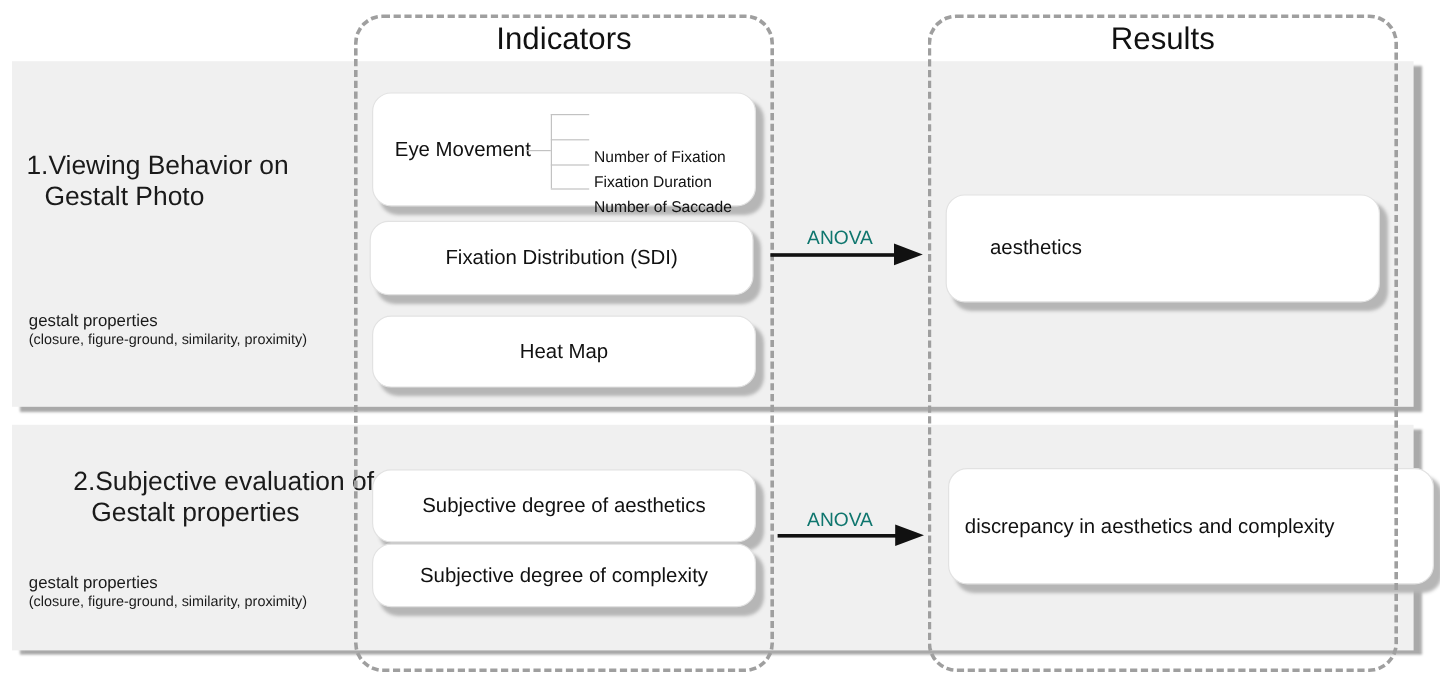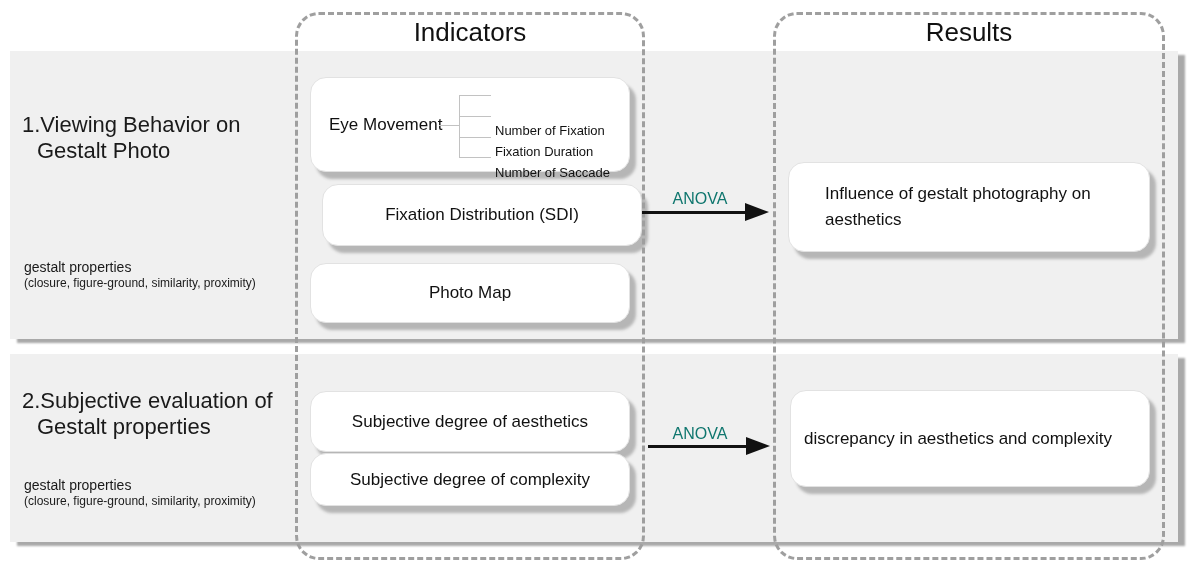--- a/index.html
+++ b/index.html
@@ -47,43 +47,43 @@
   .branch-label{position:absolute;left:184px;height:16px;line-height:16px;font-size:13px;white-space:nowrap;margin-top:36px;}
   
   .anova-label{position:absolute;font-size:16px;text-align:center;z-index:4;color:#0f766e;}
   .arrow-line{position:absolute;height:3px;background:#111;z-index:4;}
   .arrow-head{
     position:absolute;width:0;height:0;z-index:4;
     border-left:24px solid #111;border-top:9px solid transparent;border-bottom:9px solid transparent;
   }
   
   #result-1{left:788px;top:162px;width:362px;height:90px;padding-left:36px;padding-right:14px;}
-  #result-2{left:790px;top:390px;width:360px;height:97px;padding-left:13px;padding-right:6px;}
+  #result-2{left:790px;top:390px;width:405px;height:97px;padding-left:13px;padding-right:6px;}
   .rlines{font-size:17px;line-height:26px;}
   
-  #box-sdi{left:322px;top:184px;width:320px;height:62px;}
+  #box-sdi{left:308px;top:184px;width:320px;height:62px;}
   #box-heat{left:310px;top:263px;width:320px;height:60px;}
   #box-aes{left:310px;top:375px;width:320px;height:61px;margin-top:16px;}
   #box-cpx{left:310px;top:453px;width:320px;height:53px;}
 </style>
 </head>
 <body>
 
 <div id="stage">
 
   <div class="panel" id="panel-1"></div>
   <div class="panel" id="panel-2"></div>
 
   <div class="dash-col" id="col-indicators"></div>
   <div class="dash-col" id="col-results"></div>
 
   <div class="col-header" id="hdr-results">Results</div>
   <div class="col-header" id="hdr-indicators">Indicators</div>
 
-  <div class="sec-title" style="top:112px;">
+  <div class="sec-title" style="top:125px;">
     <div class="l1">1.Viewing Behavior on</div>
     <div class="l2">Gestalt Photo</div>
   </div>
   <div class="sec-note" style="top:259px;">
     <div class="n1">gestalt properties</div>
     <div class="n2">(closure, figure-ground, similarity, proximity)</div>
   </div>
 
   <div class="wbox" id="eye-box">
     <div id="eye-label">Eye Movement</div>
@@ -93,34 +93,33 @@
     <div class="tline" style="left:148px;top:38px;width:32px;height:1px;"></div>
     <div class="tline" style="left:148px;top:59px;width:32px;height:1px;"></div>
     <div class="tline" style="left:148px;top:79px;width:32px;height:1px;"></div>
     <div class="branch-label" style="top:9px;">Number of Fixation</div>
     <div class="branch-label" style="top:30px;">Fixation Duration</div>
     <div class="branch-label" style="top:51px;">Number of Saccade</div>
     <div class="branch-label" style="top:71px;">Saccade Duration</div>
   </div>
 
   <div class="wbox" id="box-sdi">Fixation Distribution (SDI)</div>
-  <div class="wbox" id="box-heat">Photo Map</div>
+  <div class="wbox" id="box-heat">Heat Map</div>
 
   <div class="anova-label" style="left:640px;top:190px;width:120px;">ANOVA</div>
   <div class="arrow-line" style="left:642px;top:211px;width:105px;"></div>
   <div class="arrow-head" style="left:745px;top:203px;"></div>
 
   <div class="wbox left-align" id="result-1">
     <div class="rlines">
-      <div>Influence of gestalt photography on</div>
       <div>aesthetics</div>
     </div>
   </div>
 
-  <div class="sec-title" style="top:388px;">
+  <div class="sec-title" style="top:388px;margin-left:39px;">
     <div class="l1">2.Subjective evaluation of</div>
     <div class="l2">Gestalt properties</div>
   </div>
   <div class="sec-note" style="top:477px;">
     <div class="n1">gestalt properties</div>
     <div class="n2">(closure, figure-ground, similarity, proximity)</div>
   </div>
 
   <div class="wbox" id="box-aes">Subjective degree of aesthetics</div>
   <div class="wbox" id="box-cpx">Subjective degree of complexity</div>

